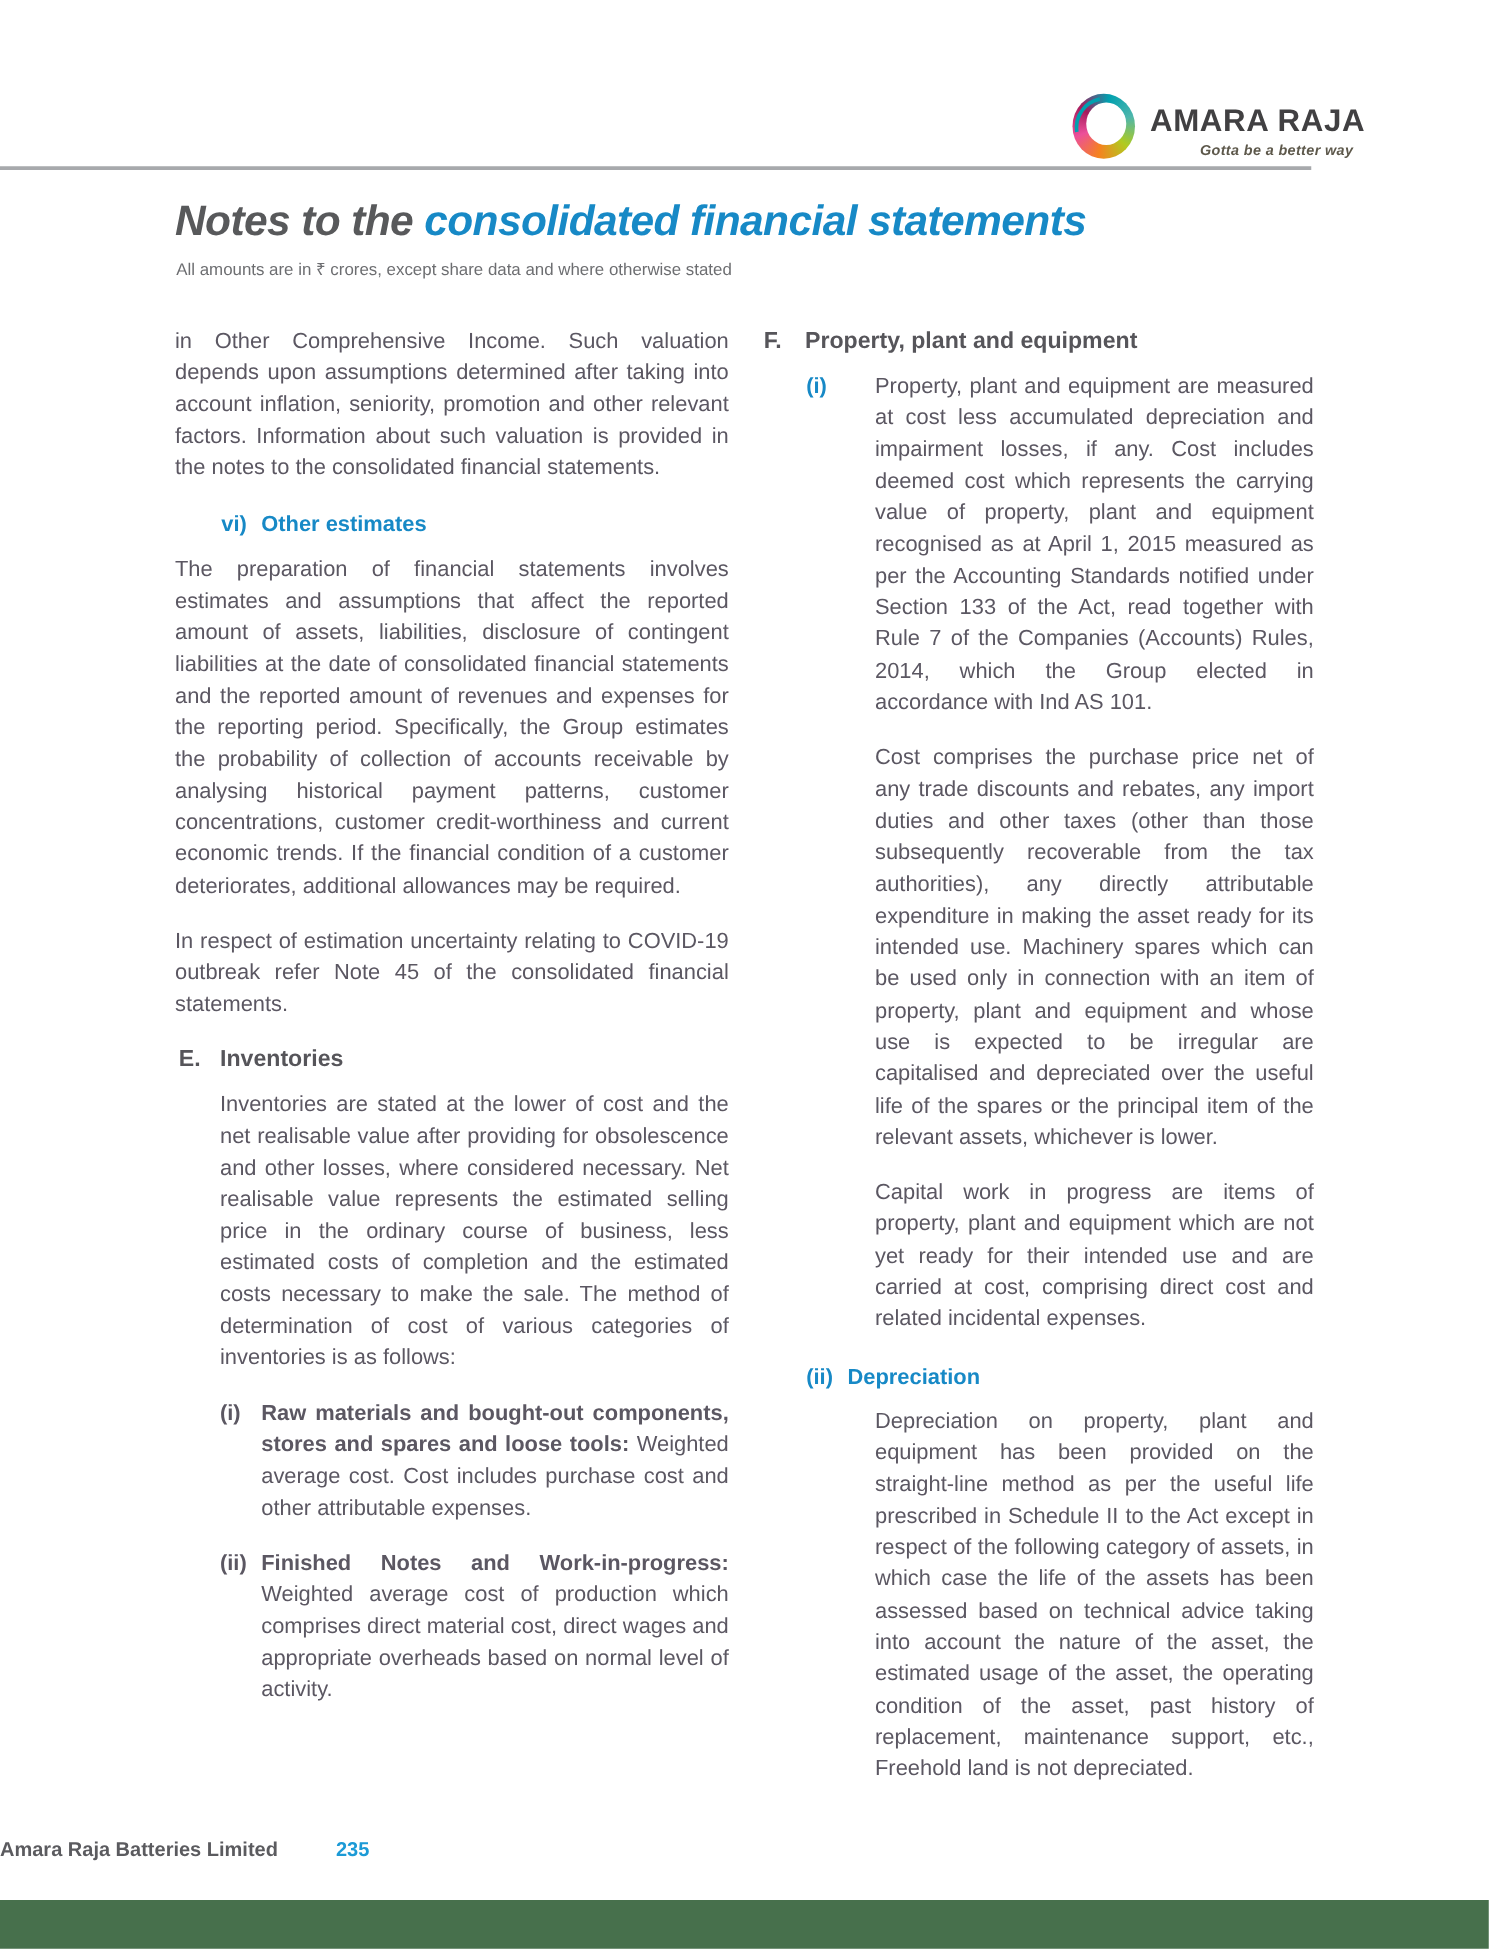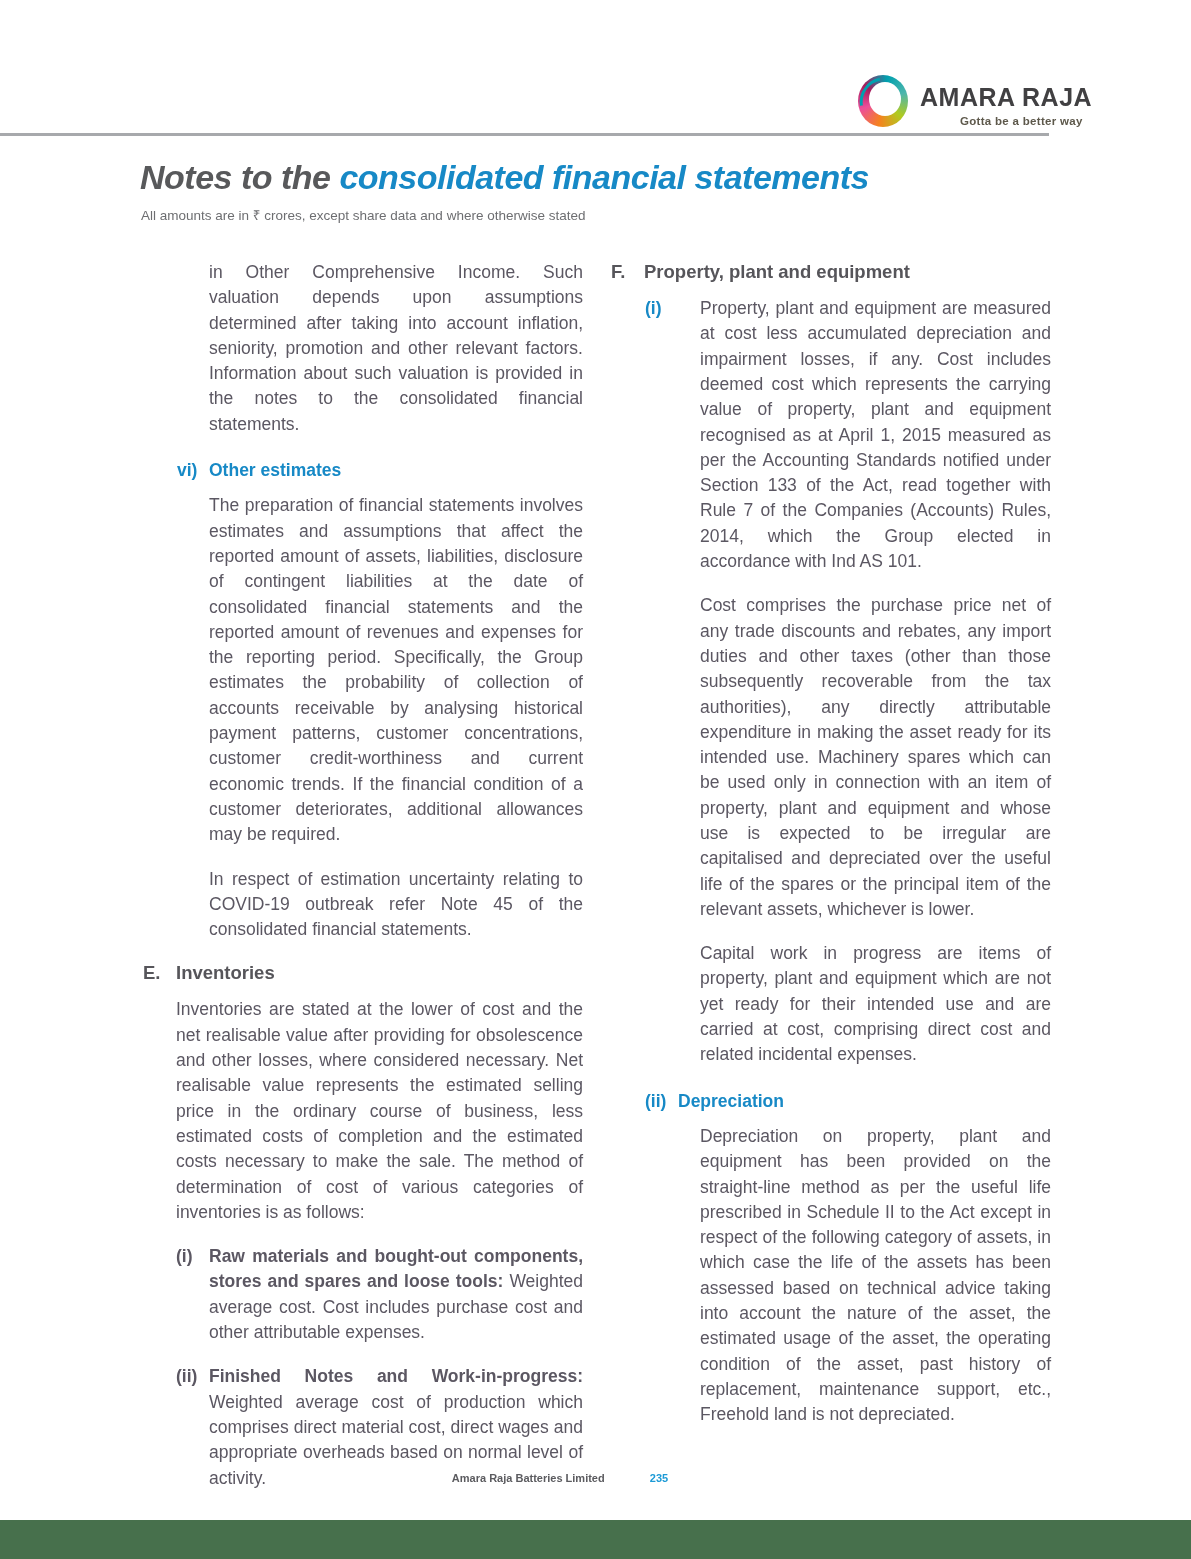--- a/index.html
+++ b/index.html
@@ -24,51 +24,51 @@
     content:"";position:absolute;width:32px;height:34px;border-radius:50%;
     background:#ffffff;top:7px;left:11px;
   }
   .logo-mark::before{
     content:"";position:absolute;width:40px;height:42px;border-radius:50%;
     border:3px solid transparent;border-left-color:#00a0af;
     top:2px;left:2px;transform:rotate(35deg);z-index:2;
   }
   .brand-text{display:flex;flex-direction:column;padding-top:10px;}
   .brand-name{font-weight:800;font-size:25px;letter-spacing:.5px;color:#414042;line-height:1;}
-  .brand-tagline{font-weight:700;font-size:11.5px;color:#5d584b;margin-top:5px;padding-left:40px;letter-spacing:.3px;}
+  .brand-tagline{font-weight:700;font-size:11.5px;color:#5d584b;margin-top:5px;padding-left:40px;letter-spacing:.3px;font-style:italic;}
 
   .divider{position:absolute;top:133px;left:0;width:1049px;height:3px;background:#a7a9ac;}
 
   
   .title{position:absolute;top:158px;left:140px;margin:0;font-size:34px;font-weight:700;letter-spacing:-.5px;color:#58595b;white-space:nowrap;font-style:italic;}
   .title .accent{color:#1789c6;}
   .subtitle{position:absolute;top:206px;left:141px;font-size:13.5px;color:#6d6e71;text-align:right;}
 
   
   .columns{position:absolute;top:260px;left:140px;width:911px;display:flex;gap:25px;}
   .col{width:443px;flex:0 0 443px;font-size:17.5px;line-height:25.3px;}
   p{margin:0 0 19px 0;text-align:justify;}
-  .ind2{margin-left:69px;}
+  .ind2{}
   .ind2r{margin-left:92px;}
 
   .lvl1{position:relative;padding-left:36px;margin:6px 0 12px 0;}
   .lvl1 .lbl{position:absolute;left:3px;top:0;}
   .lvl1-head{font-size:18.5px;font-weight:700;color:#56555a;line-height:1.3;}
 
   .lvl2{position:relative;padding-left:69px;margin:21px 0 10px 0;}
   .col-right .lvl2{padding-left:70px;}
   .lvl2 .lbl{position:absolute;left:37px;top:0;}
   .lvl2-head{font-size:17.5px;font-weight:700;color:#1789c6;line-height:25.3px;text-align:justify;}
 
   .list-item{position:relative;padding-left:69px;margin:0 0 19px 0;text-align:justify;}
   .list-item .lbl{position:absolute;left:36px;top:0;font-weight:700;}
   .list-item .lead{font-weight:700;}
 
   
-  .footer{position:absolute;top:1472px;left:0;width:1120px;text-align:center;font-size:11px;font-weight:700;}
+  .footer{position:absolute;top:1472px;left:0;width:1120px;text-align:left;font-size:16px;font-weight:700;}
   .footer .company{color:#5b5b5f;}
   .footer .pagenum{color:#1c9ad6;display:inline-block;margin-left:42px;}
   .bottom-bar{position:absolute;left:0;bottom:0;width:100%;height:39px;background:#47704c;}
 </style>
 </head>
 <body>
 
 <div class="page">
 
   <div class="brand">

